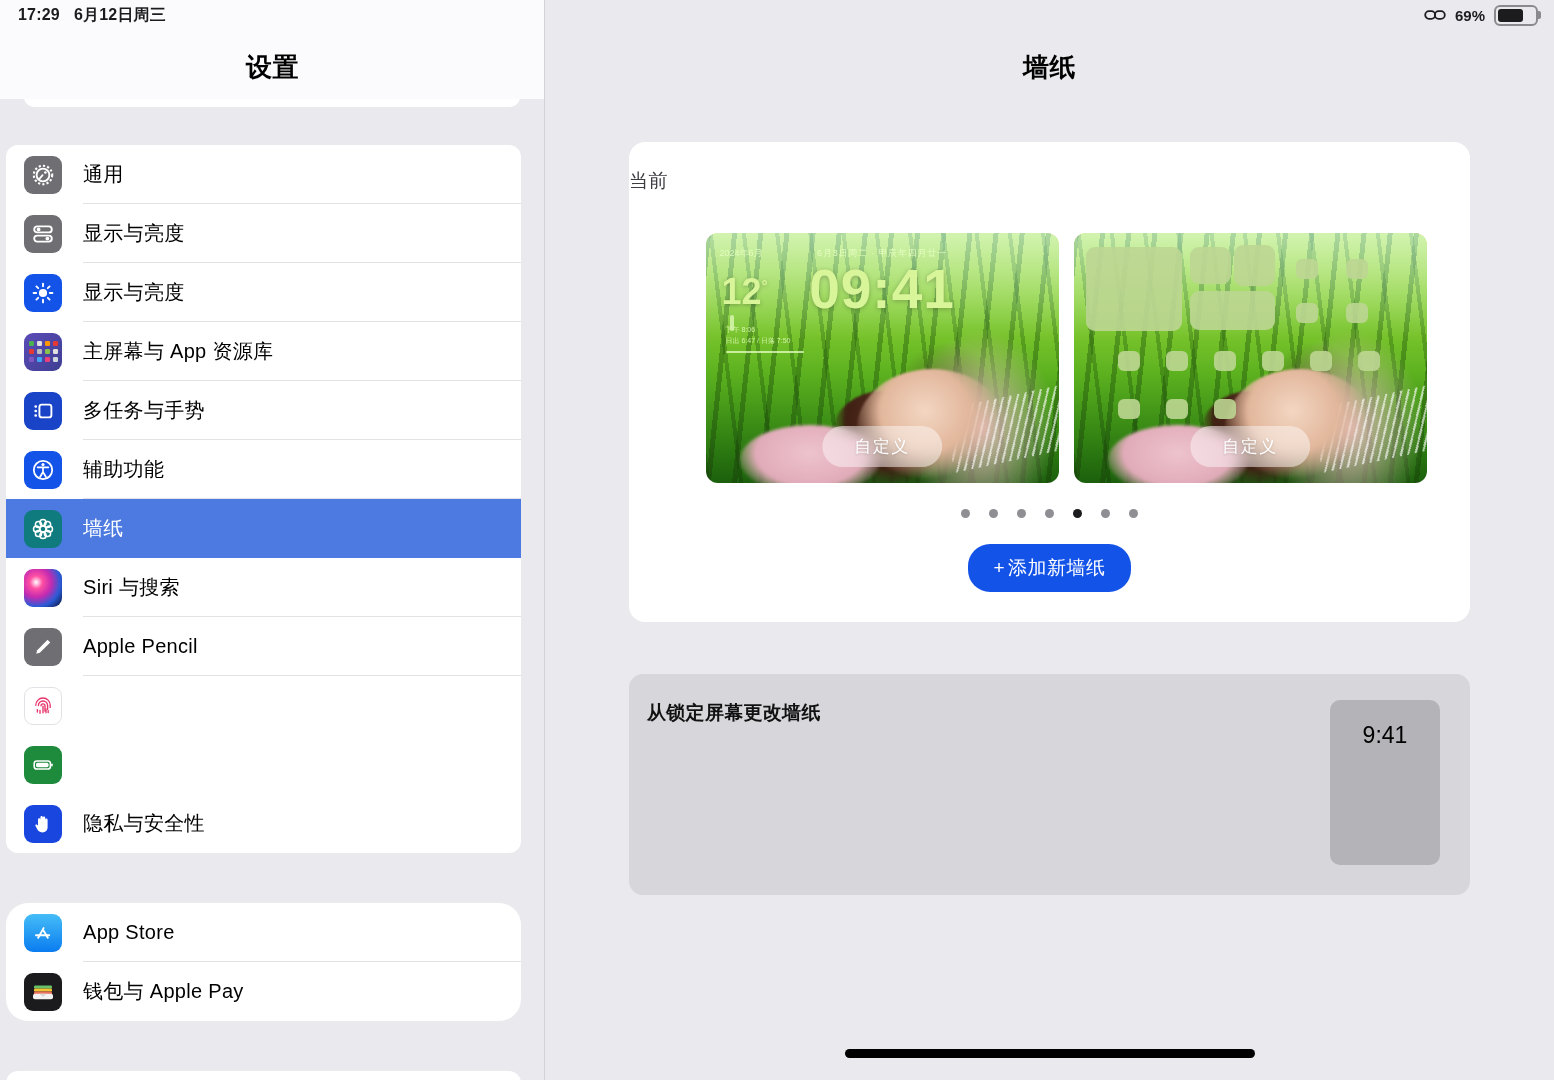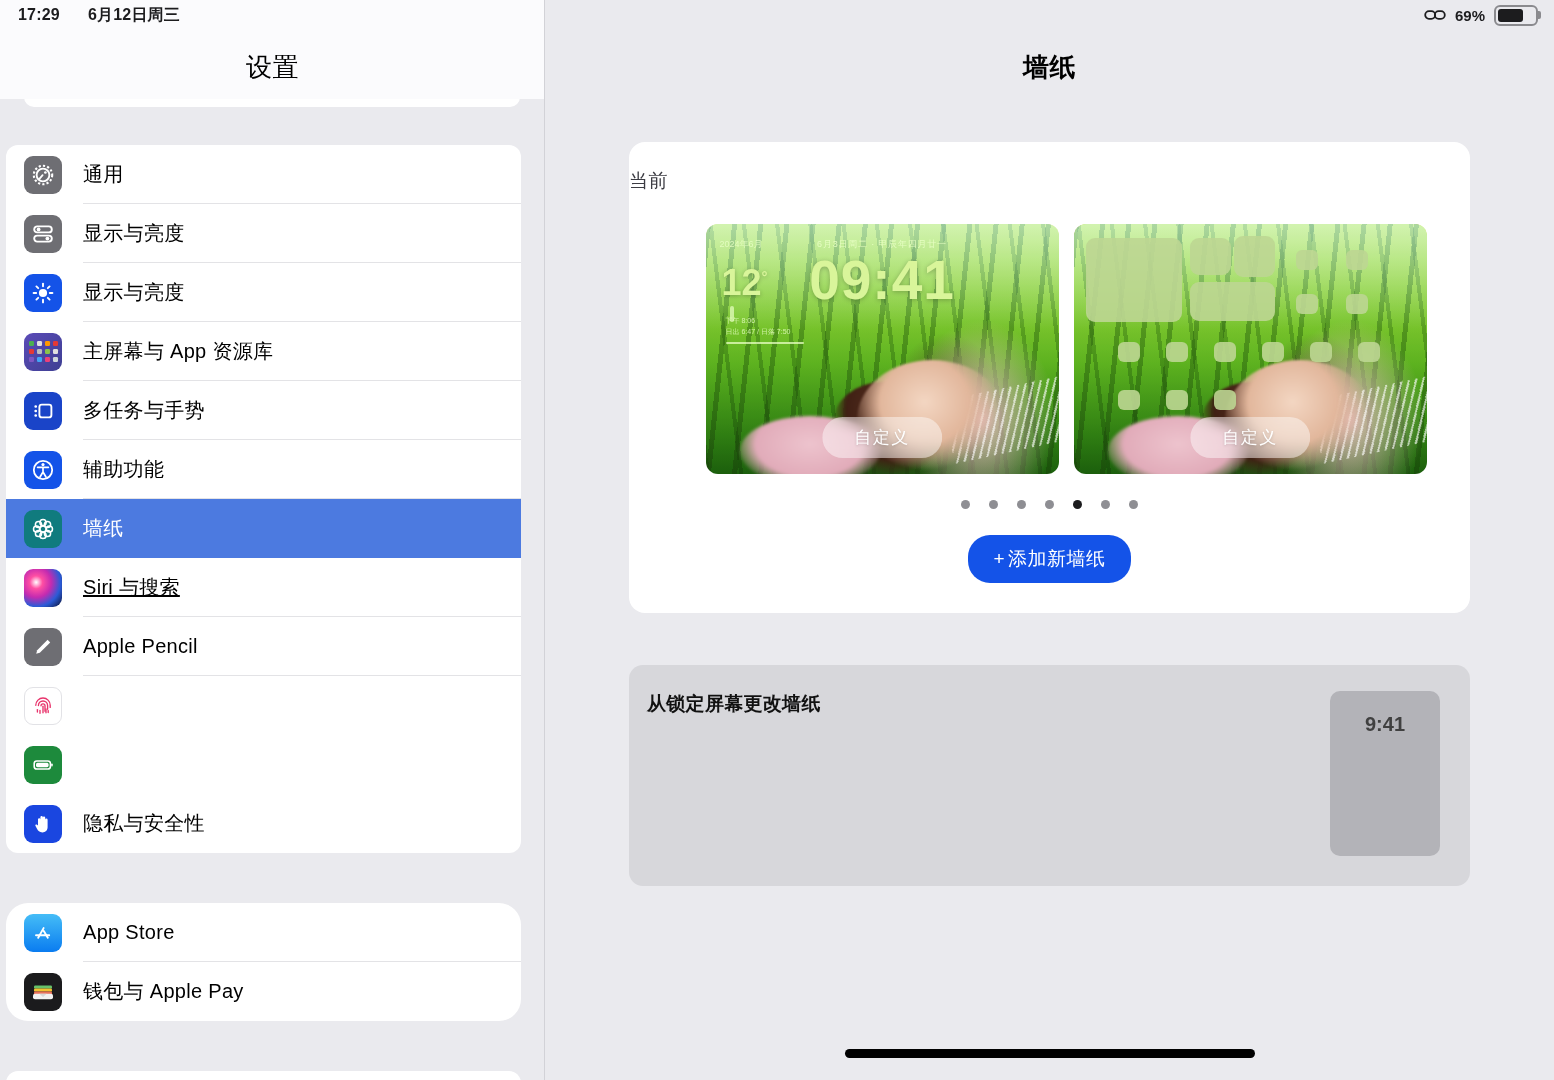--- a/index.html
+++ b/index.html
@@ -11,21 +11,21 @@
     -webkit-font-smoothing: antialiased;
   }
   .screen { position: relative; width: 1554px; height: 1080px; display: flex; }
 
   
   .statusbar {
     position: absolute; top: 0; left: 0; width: 1554px; height: 30px;
     display: flex; align-items: center; justify-content: space-between;
     padding: 0 16px 0 18px; z-index: 40; pointer-events: none;
   }
-  .sb-left { display: flex; align-items: baseline; gap: 28px; font-size: 16px; font-weight: 700; color: #1c1c1e; letter-spacing: .2px; }
+  .sb-left { display: flex; align-items: baseline; gap: 14px; font-size: 16px; font-weight: 700; color: #1c1c1e; letter-spacing: .2px; }
   .sb-right { display: flex; align-items: center; gap: 9px; font-size: 15px; font-weight: 600; color: #1c1c1e; }
   .link-icon { display: inline-block; width: 22px; height: 14px; position: relative; }
   .link-icon svg { display:block; }
   .battery-shell {
     width: 44px; height: 21px; border: 2px solid #8a8a8e; border-radius: 6px;
     position: relative; display: flex; align-items: center; padding: 2px;
   }
   .battery-shell::after {
     content: ""; position: absolute; right: -5px; top: 50%; transform: translateY(-50%);
     width: 3px; height: 8px; background: #8a8a8e; border-radius: 0 2px 2px 0;
@@ -36,21 +36,21 @@
   .sidebar {
     width: 545px; height: 1080px; background: #eaeaee;
     position: relative; flex: 0 0 545px; border-right: 1px solid #d2d2d7;
     overflow: hidden;
   }
   .sb-header {
     height: 99px; width: 545px; background: #fbfbfd;
     display: flex; align-items: flex-end; justify-content: center;
     padding-bottom: 14px; position: relative; z-index: 20;
   }
-  .sb-title { font-size: 26px; font-weight: 400; color: #000; letter-spacing: .5px; }
+  .sb-title { font-size: 26px; font-weight: 700; color: #000; letter-spacing: .5px; }
   .sb-scroll { position: absolute; top: 99px; left: 0; width: 545px; bottom: 0; }
   .peek-card {
     position: absolute; top: -12px; left: 24px; width: 496px; height: 20px;
     background: #fff; border-radius: 12px;
   }
   .group {
     margin: 0 24px 0 6px; background: #fff; border-radius: 12px; overflow: hidden;
   }
   .g1 { margin-top: 46px; }
   .g2 { margin-top: 50px; border-radius: 22px; }
@@ -63,21 +63,21 @@
     width: 38px; height: 38px; border-radius: 9px; flex: 0 0 38px;
     display: flex; align-items: center; justify-content: center; overflow: hidden;
   }
   .row .lbl {
     margin-left: 21px; font-size: 20px; color: #000; flex: 1;
     height: 59px; display: flex; align-items: center;
     border-bottom: 1px solid #e3e3e6; letter-spacing: .3px;
   }
   .row:last-child .lbl { border-bottom: none; }
   .row.selected .lbl { color: #fff; border-bottom-color: transparent; }
-  .row.selected + .row .lbl { border-top: none; text-decoration: underline; }
+  .row.selected + .row .lbl { border-top: none; }
 
   
   .ic svg { display: block; }
   .ic-gear { background: #6e6e73; }
   .ic-cc   { background: #6e6e73; }
   .ic-disp { background: #1453e8; }
   .ic-home { background: linear-gradient(135deg,#5b4bb7,#3e3f93); }
   .ic-multi{ background: #1a44c8; }
   .ic-acc  { background: #1453e8; }
   .ic-wall { background: #107b7e; }
@@ -99,21 +99,21 @@
     padding-bottom: 14px;
   }
   .main-title { font-size: 26px; font-weight: 700; color: #000; letter-spacing: .5px; }
 
   .card {
     margin: 43px 84px 0 84px; background: #fff; border-radius: 16px;
     padding: 26px 0 30px 0;
   }
   .card-caption { text-align: left; font-size: 19px; color: #3c3c43; letter-spacing: .4px; }
 
-  .previews { display: flex; justify-content: center; gap: 15px; margin-top: 30px; padding-left: 33px; }
+  .previews { display: flex; justify-content: center; gap: 15px; margin-top: 39px; padding-left: 33px; }
   .preview {
     width: 353px; height: 250px; border-radius: 12px; position: relative; overflow: hidden;
     background-image:
       radial-gradient(ellipse 120px 160px at 78% 78%, rgba(236,190,196,.92) 0%, rgba(236,190,196,0) 62%),
       radial-gradient(ellipse 90px 110px at 68% 70%, rgba(78,52,40,.75) 0%, rgba(78,52,40,0) 60%),
       radial-gradient(ellipse 200px 90px at 50% 100%, rgba(40,60,25,.55) 0%, rgba(40,60,25,0) 70%),
       linear-gradient(180deg,#8fc84e 0%, #74b23f 35%, #5c9a33 62%, #3f7527 100%),
       repeating-linear-gradient(96deg, rgba(40,62,24,.42) 0 5px, rgba(40,62,24,0) 5px 26px),
       repeating-linear-gradient(83deg, rgba(28,48,18,.30) 0 4px, rgba(28,48,18,0) 4px 33px),
       linear-gradient(180deg,#b6e06b 0%, #6da93a 55%, #2f6420 100%);
@@ -197,21 +197,21 @@
     padding: 26px 30px 30px 18px; display: flex; align-items: flex-start; min-height: 193px;
   }
   .info-text { flex: 1; padding-left: 0; }
   .info-title { font-size: 19px; font-weight: 700; color: #111; letter-spacing: .3px; }
   .info-desc { margin-top: 10px; font-size: 19px; color: #2b2b2e; line-height: 1.55; max-width: 560px; letter-spacing: .2px; }
   .info-device {
     width: 110px; height: 165px; border-radius: 10px; background: #b3b3b8;
     display: flex; align-items: flex-start; justify-content: center; padding-top: 22px;
     flex: 0 0 110px; margin-left: 16px;
   }
-  .info-device span { color: #404040; font-size: 20px; font-weight: 700; }
+  .info-device span { color: #000000; font-size: 23px; font-weight: 400; }
 
   .home-indicator {
     position: absolute; bottom: 22px; left: 50%; transform: translateX(-50%);
     width: 410px; height: 9px; background: #000; border-radius: 6px;
   }
 </style>
 </head>
 <body>
 
 <div class="screen">

